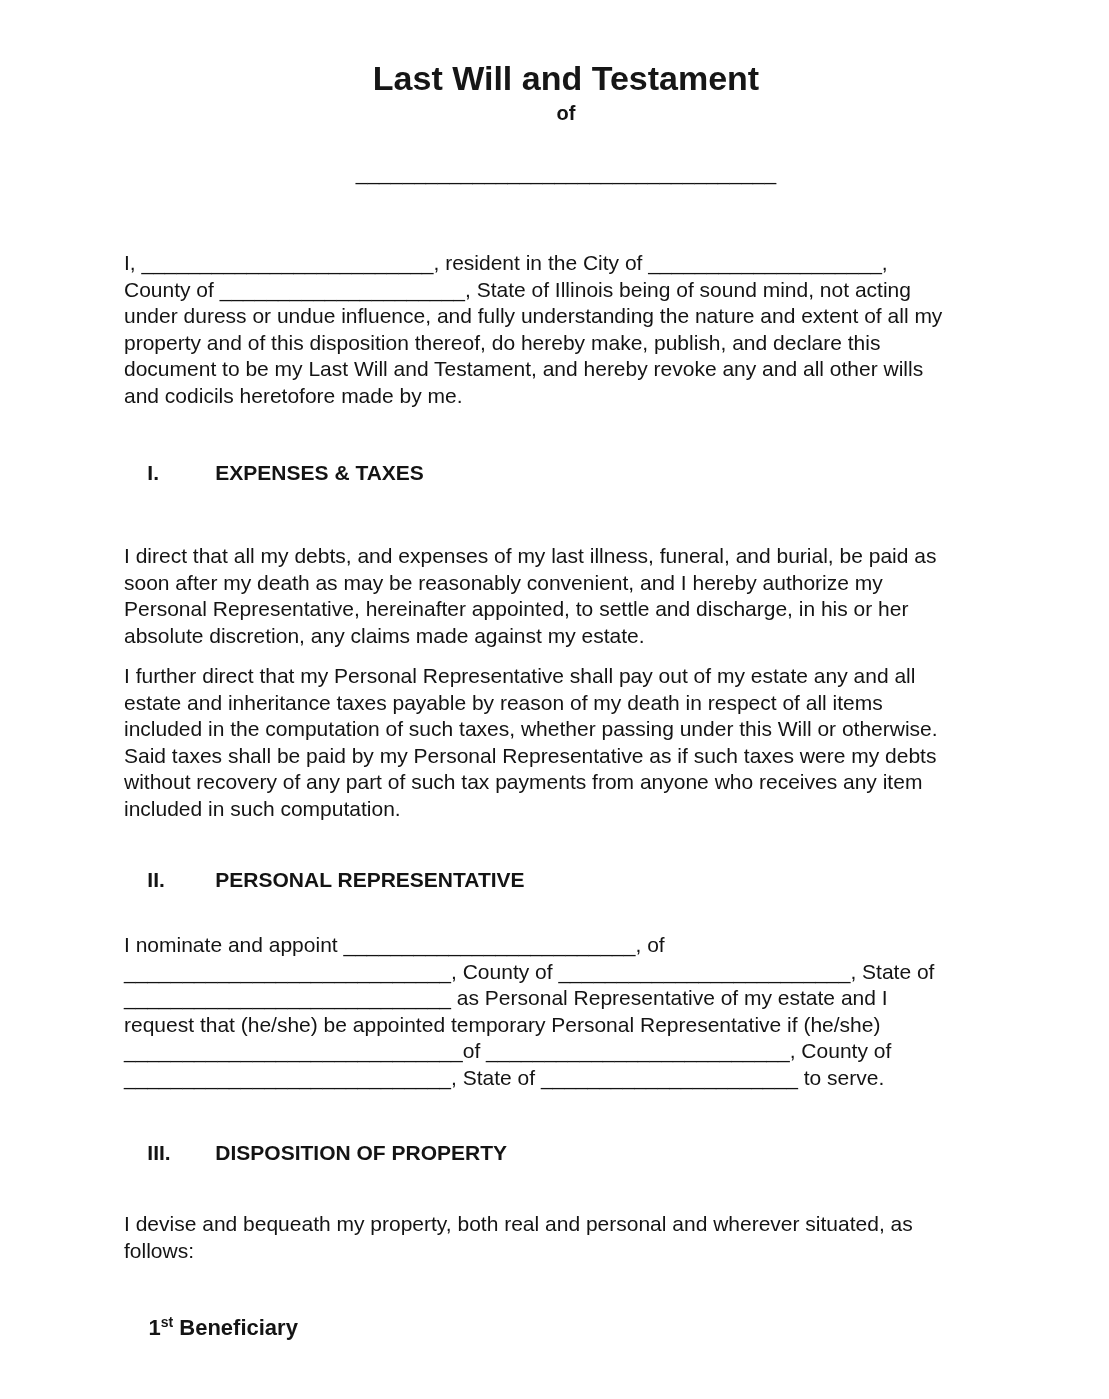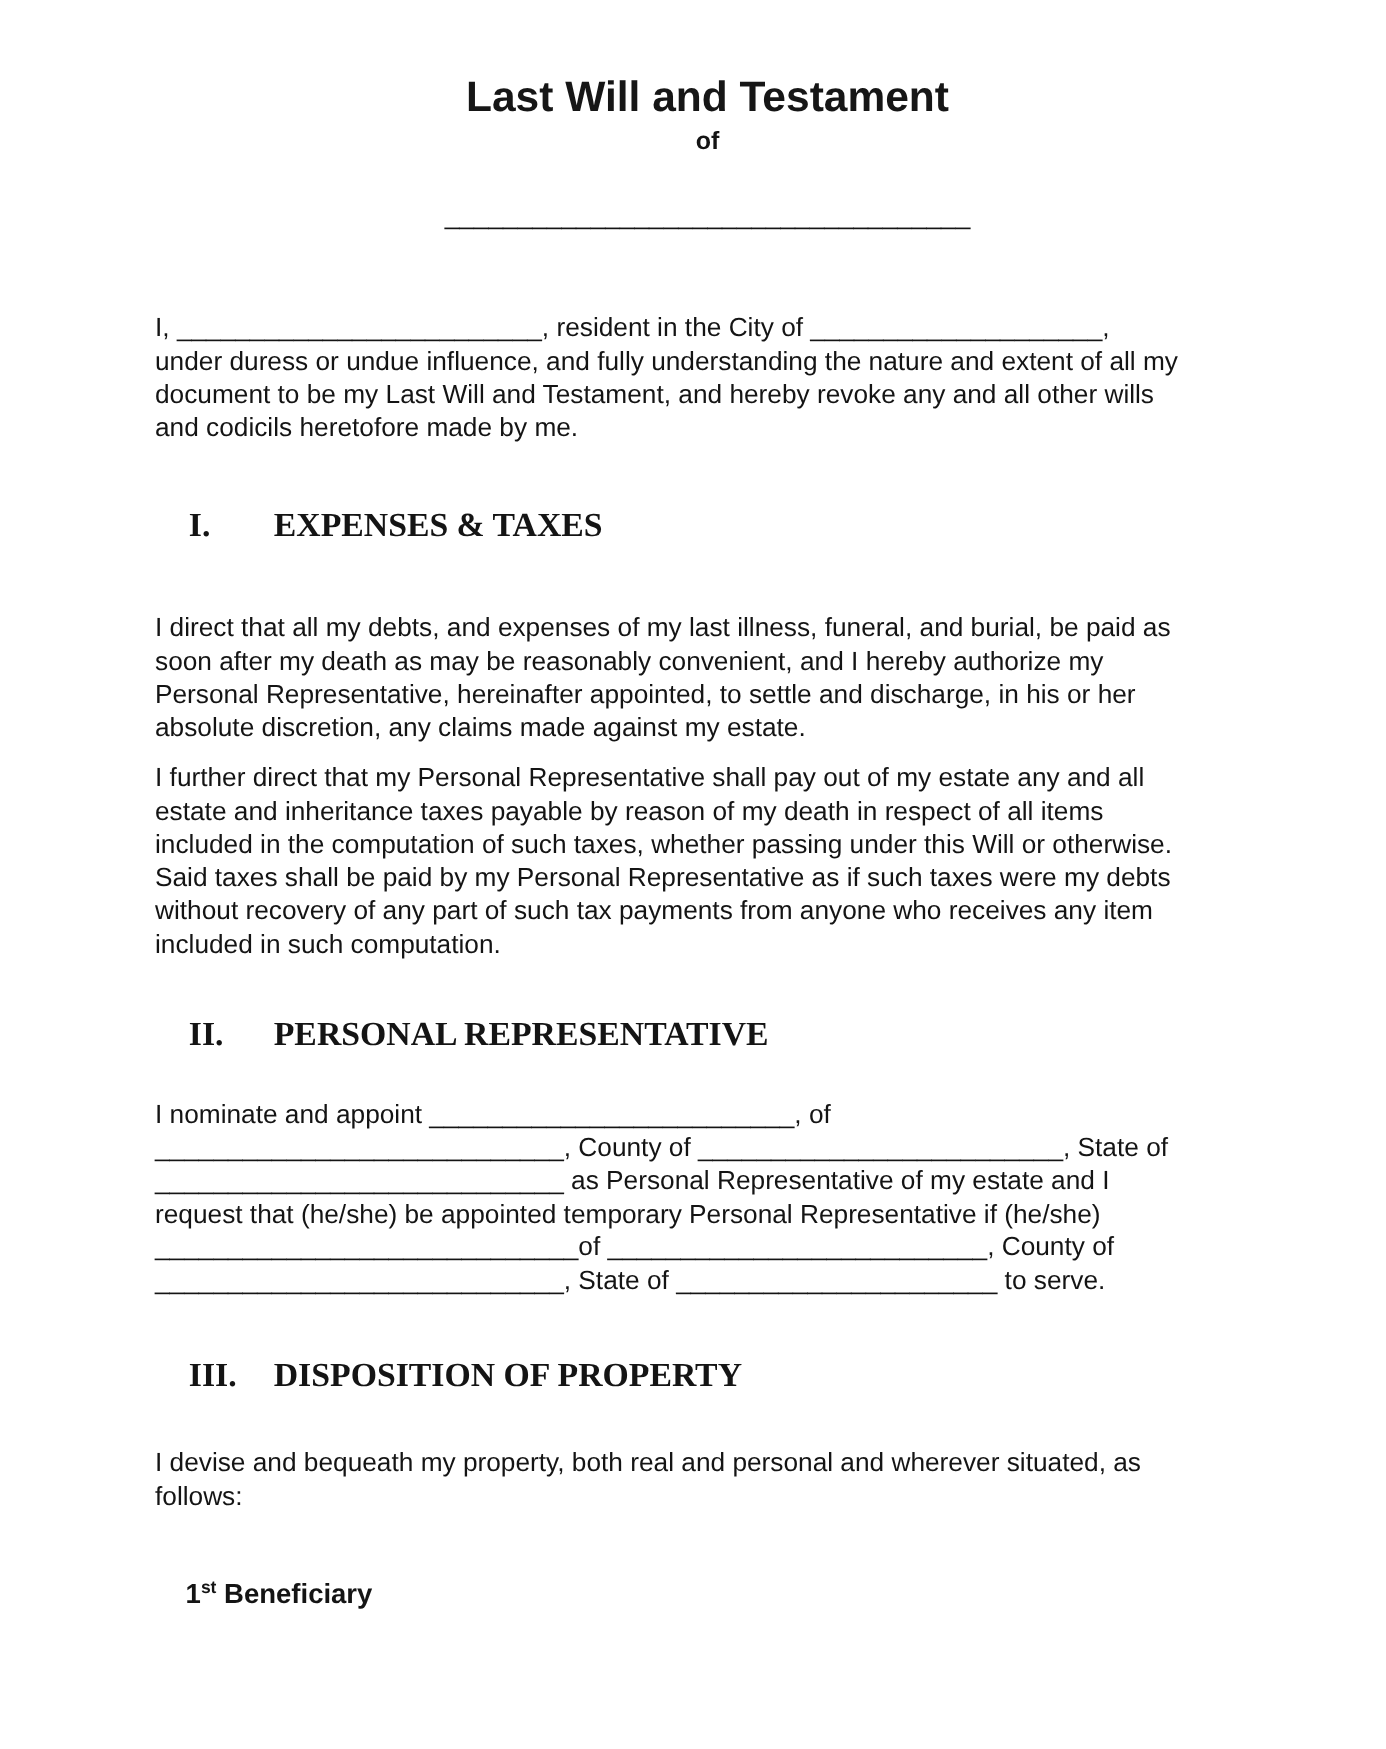--- a/index.html
+++ b/index.html
@@ -48,25 +48,24 @@
   }
   .tline {
     white-space: pre;
   }
   .p-opening      { margin-top: 64px; }
   .p-std          { margin-top: 28px; }
   .p-follow       { margin-top: 14px; }
   .p-rep          { margin-top: 10px; }
   .p-disposition  { margin-top: 16px; }
   .heading {
-    font-size: 27px;
+    font-size: 21px;
     line-height: 28px;
     font-weight: bold;
     white-space: pre;
-    font-family: Liberation Serif, serif;
   }
   .h-expenses     { margin-top: 22px; }
   .h-rep          { margin-top: 16px; }
   .h-disposition  { margin-top: 20px; }
   .hnum {
     display: inline-block;
     width: 68px;
   }
   .beneficiary-heading {
     margin-top: 18px;
@@ -84,21 +83,23 @@
 <body>
 
 <div class="page">
 
   <h1 class="doc-title">Last Will and Testament</h1>
   <div class="doc-subtitle">of</div>
   <div class="name-line">____________________________________</div>
 
   <div class="para p-opening">
     <div class="tline">I, _________________________, resident in the City of ____________________,</div>
+    <div class="tline">County of _____________________, State of Illinois being of sound mind, not acting</div>
     <div class="tline">under duress or undue influence, and fully understanding the nature and extent of all my</div>
+    <div class="tline">property and of this disposition thereof, do hereby make, publish, and declare this</div>
     <div class="tline">document to be my Last Will and Testament, and hereby revoke any and all other wills</div>
     <div class="tline">and codicils heretofore made by me.</div>
   </div>
 
   <div class="heading h-expenses">
     <span class="hnum">I.</span><span>EXPENSES &amp; TAXES</span>
   </div>
 
   <div class="para p-std">
     <div class="tline">I direct that all my debts, and expenses of my last illness, funeral, and burial, be paid as</div>

